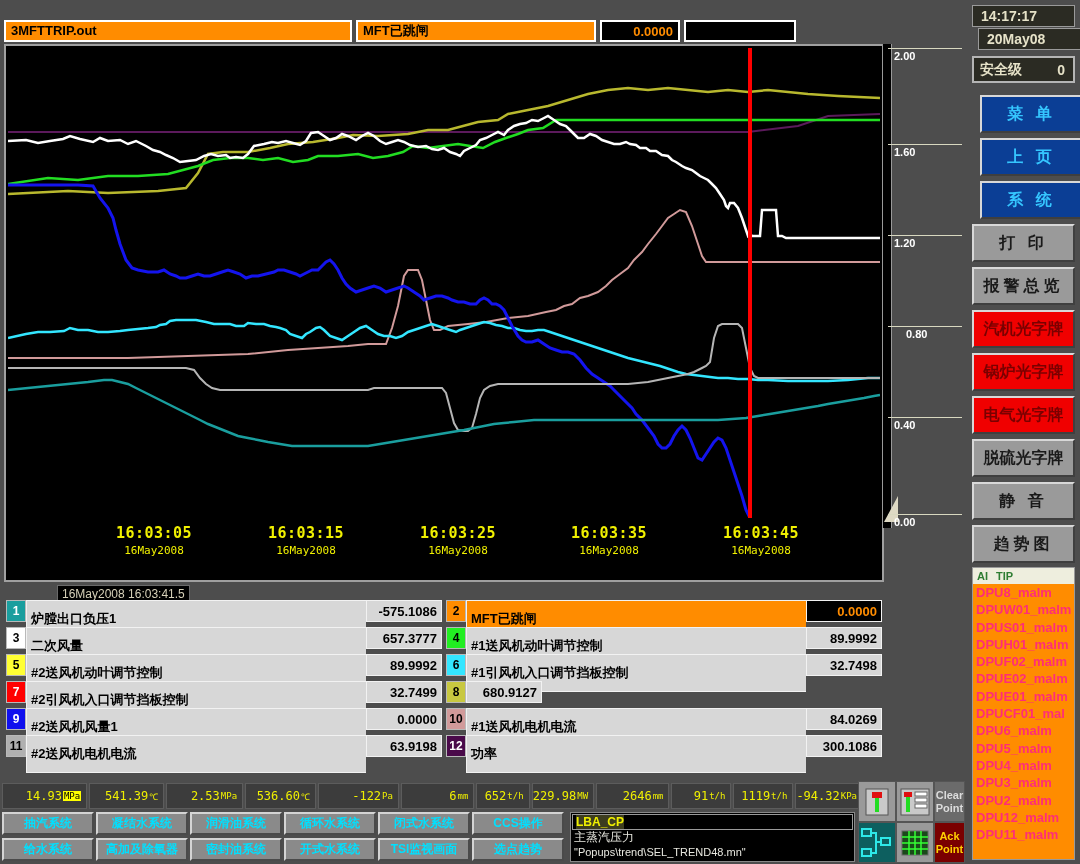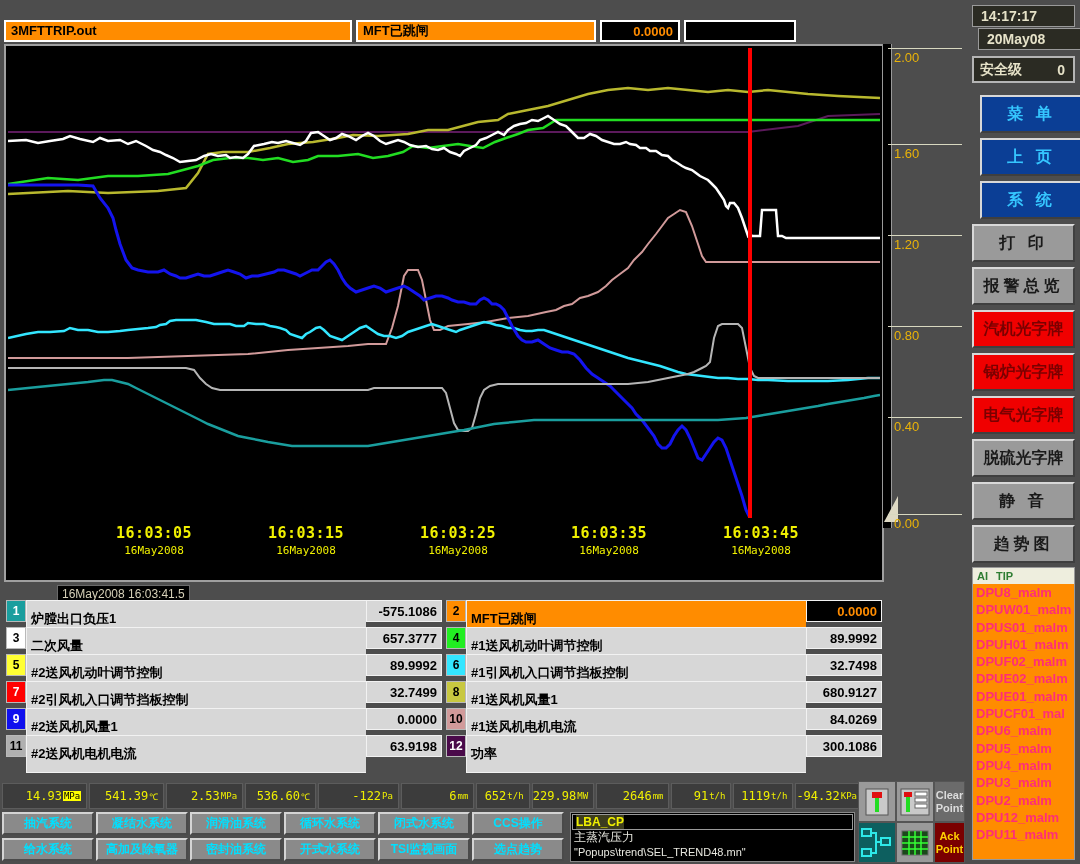--- a/index.html
+++ b/index.html
@@ -40,21 +40,21 @@
   }
   #plot { position:absolute; left:2px; top:2px; width:872px; height:470px; background:#000; }
   #plot svg { display:block; }
   #xaxis { position:absolute; left:0px; top:474px; width:876px; height:60px; background:#000; }
   .xtick { position:absolute; text-align:center; width:120px; }
   .xtick .t { color:#f0f000; font-family:"DejaVu Sans Mono", monospace; font-size:15px; font-weight:bold; letter-spacing:0.5px; }
   .xtick .d { color:#f0f000; font-family:"DejaVu Sans Mono", monospace; font-size:11px; margin-top:2px; }
 
   
   #scale { position:absolute; left:886px; top:44px; width:78px; height:538px; }
-  .ytick { position:absolute; left:8px; color:#eab308; font-size:13px; font-weight:normal; font-family:"Liberation Sans", sans-serif; }
+  .ytick { position:absolute; left:8px; color:#ffffff; font-size:11px; font-weight:bold; font-family:"Liberation Sans", sans-serif; }
   .yline { position:absolute; left:2px; width:74px; height:1px; background:#d8d8c0; }
   .scale-track { position:absolute; left:-4px; top:0px; width:10px; height:484px; background:#000; border-left:1px solid #9a9a9a; border-right:1px solid #9a9a9a;}
   .scale-thumb { position:absolute; left:-2px; top:452px; width:0; height:0;
     border-left:14px solid transparent; border-bottom:26px solid #ded9c4; }
 
   
   #ts-label {
     position:absolute; left:57px; top:585px; background:#000; color:#d6d0b8;
     font-size:12px; padding:1px 4px; border:1px solid #6a6a6a;
     font-family:"Liberation Sans", sans-serif;
@@ -226,21 +226,21 @@
     <div id="scale">
       <div class="scale-track"></div>
       <div class="scale-thumb"></div>
       <div class="yline" style="top:4px;"></div>
       <div class="ytick" style="top:6px;">2.00</div>
       <div class="yline" style="top:100px;"></div>
       <div class="ytick" style="top:102px;">1.60</div>
       <div class="yline" style="top:191px;"></div>
       <div class="ytick" style="top:193px;">1.20</div>
       <div class="yline" style="top:282px;"></div>
-      <div class="ytick" style="top:284px;">0.80</div>
+      <div class="ytick" style="top:284px;margin-left:12px;">0.80</div>
       <div class="yline" style="top:373px;"></div>
       <div class="ytick" style="top:375px;">0.40</div>
       <div class="yline" style="top:470px;"></div>
       <div class="ytick" style="top:472px;">0.00</div>
     </div>
 
     <div id="ts-label">16May2008  16:03:41.5</div>
 
     <div id="legend">
         <div class="lg-row">
@@ -273,21 +273,20 @@
           <div class="lg-name">#1引风机入口调节挡板控制</div>
           <div class="lg-val">32.7498</div>
         </div>
         <div class="lg-row">
           <div class="lg-idx" style="background:#ff0000;color:#ffffff">7</div>
           <div class="lg-name">#2引风机入口调节挡板控制</div>
           <div class="lg-val">32.7499</div>
         </div>
         <div class="lg-row">
           <div class="lg-idx" style="background:#c8c840;color:#000000">8</div>
-          <div class="lg-name">#1送风机风量1</div>
           <div class="lg-val">680.9127</div>
         </div>
         <div class="lg-row">
           <div class="lg-idx" style="background:#1010ee;color:#ffffff">9</div>
           <div class="lg-name">#2送风机风量1</div>
           <div class="lg-val">0.0000</div>
         </div>
         <div class="lg-row">
           <div class="lg-idx" style="background:#d19a9a;color:#000000">10</div>
           <div class="lg-name">#1送风机电机电流</div>

